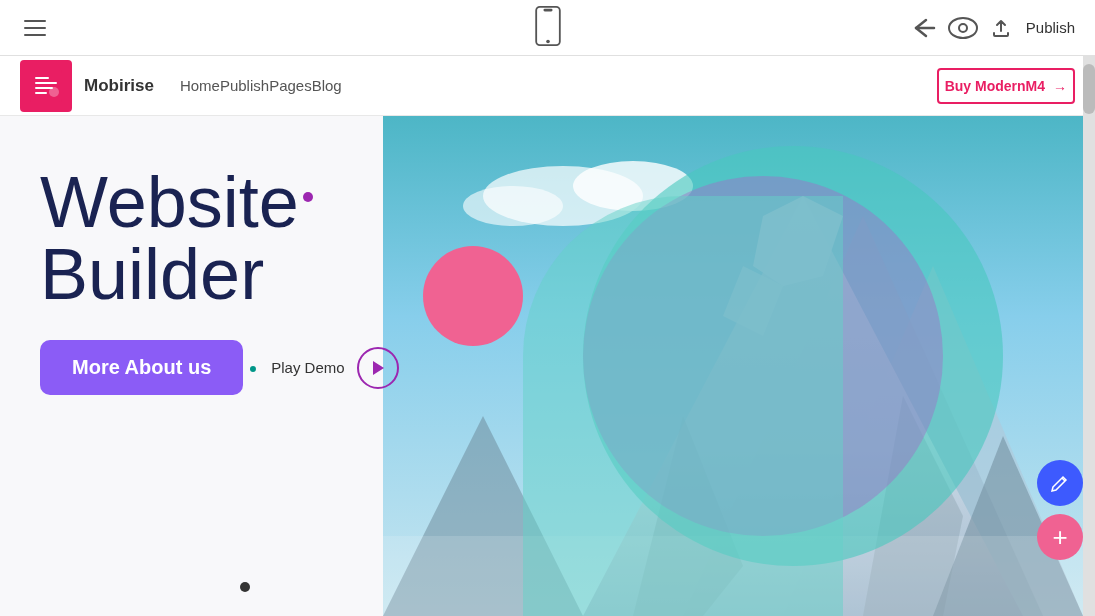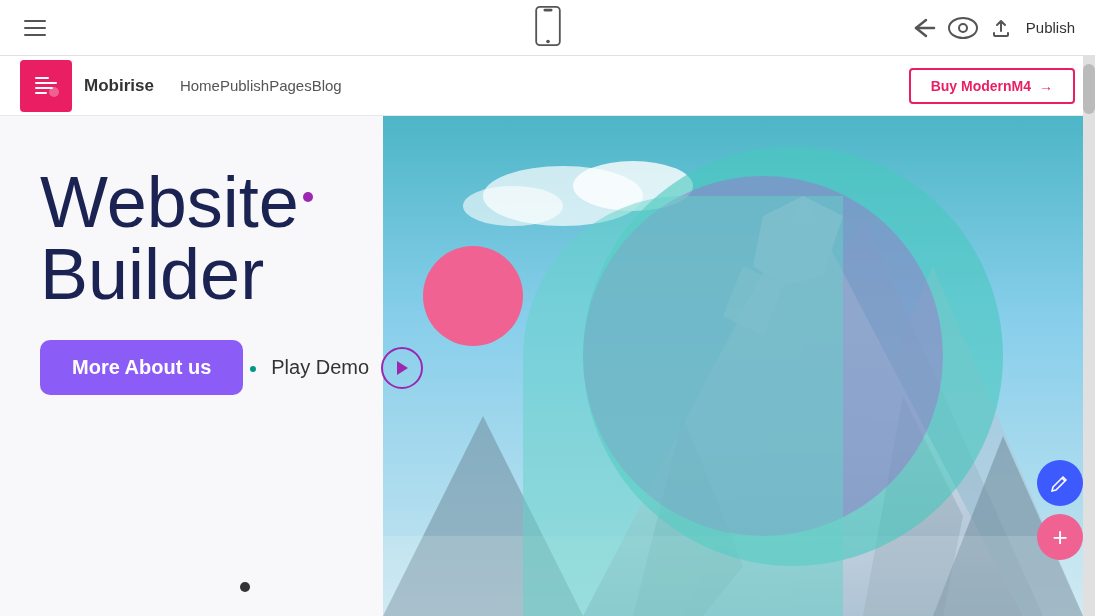--- a/index.html
+++ b/index.html
@@ -53,21 +53,21 @@
     .nav-brand { font-size: 17px; font-weight: 700; color: #333; margin-right: 26px; }
     .nav-links { display: flex; align-items: center; flex: 1; text-align: center; }
     .nav-link { font-size: 15px; color: #555; cursor: pointer; text-decoration: none; }
     .nav-buy-btn {
       margin-left: auto;
       background: #fff;
       border: 2px solid #e91e63;
       color: #e91e63;
       font-size: 14px;
       font-weight: 600;
-      padding: 8px 20px;
+      padding: 8px 6px;
       border-radius: 4px;
       cursor: pointer;
       display: flex;
       align-items: center;
       gap: 8px;
     }
 
     
     .scrollbar-track {
       position: absolute;
@@ -207,21 +207,21 @@
       font-size: 20px;
       font-weight: 600;
       border-radius: 10px;
       cursor: pointer;
     }
     .play-demo {
       display: flex;
       align-items: center;
       gap: 12px;
       cursor: pointer;
-      font-size: 20px;
+      font-size: 15px;
       color: #333;
     }
     .play-circle {
       width: 42px;
       height: 42px;
       border-radius: 50%;
       border: 2px solid #9c27b0;
       display: flex;
       align-items: center;
       justify-content: center;

